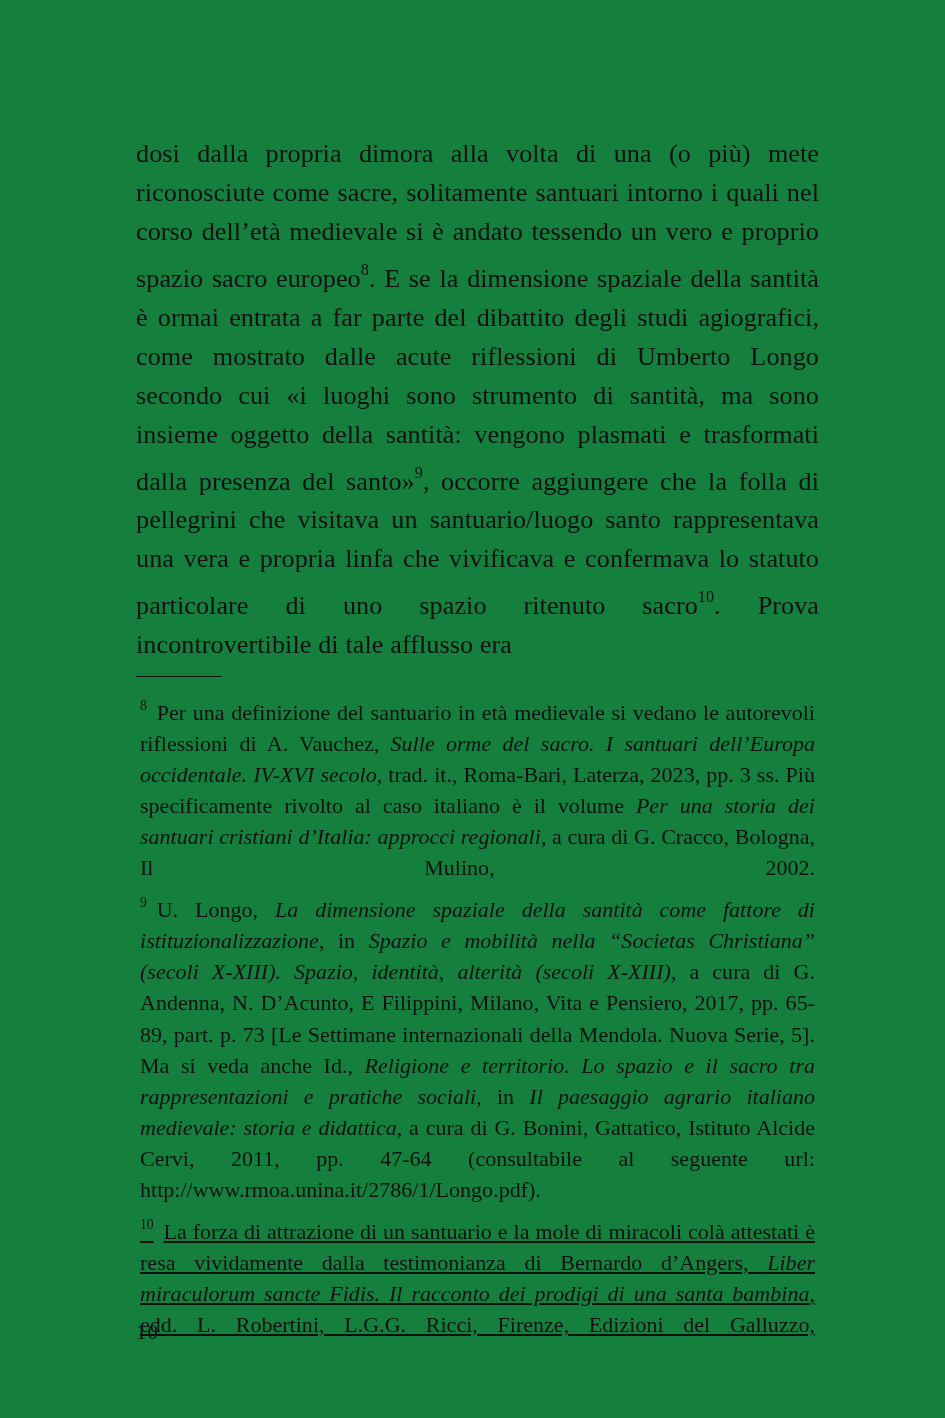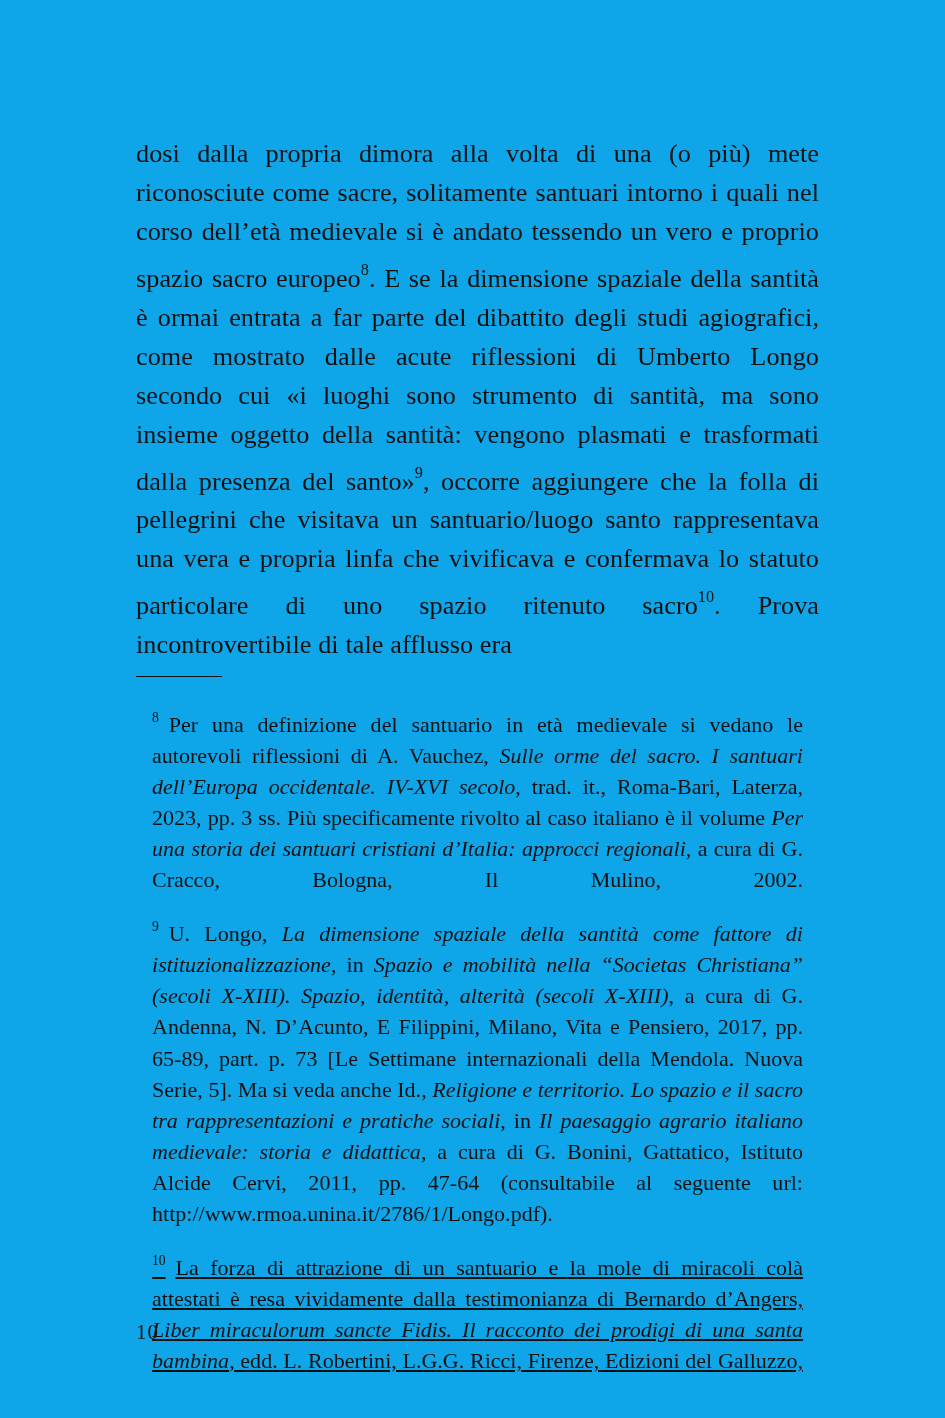--- a/index.html
+++ b/index.html
@@ -11,21 +11,21 @@
   body {
     font-family: "Liberation Serif", "DejaVu Serif", serif;
     color: #111111;
     -webkit-font-smoothing: antialiased;
   }
 
   .page {
     position: relative;
     width: 945px;
     height: 1418px;
-    background: #0ea5e9;
+    background: #15803d;
     overflow: hidden;
     box-sizing: border-box;
   }
 
   .text-block {
     position: absolute;
     left: 136px;
     width: 683px;
   }
 
@@ -62,21 +62,21 @@
   #footnotes {
     top: 686px;
     font-size: 22px;
     line-height: 31.1px;
     text-align: justify;
     text-align-last: justify;
     letter-spacing: 0.02px;
   }
 
   .footnote {
-    margin: 16px;
+    margin: 4px;
   }
 
   .footnote.partial {
     text-align-last: justify;
     text-decoration: underline;
   }
 
   .fn-marker {
     font-size: 0.62em;
     vertical-align: 0.72em;

